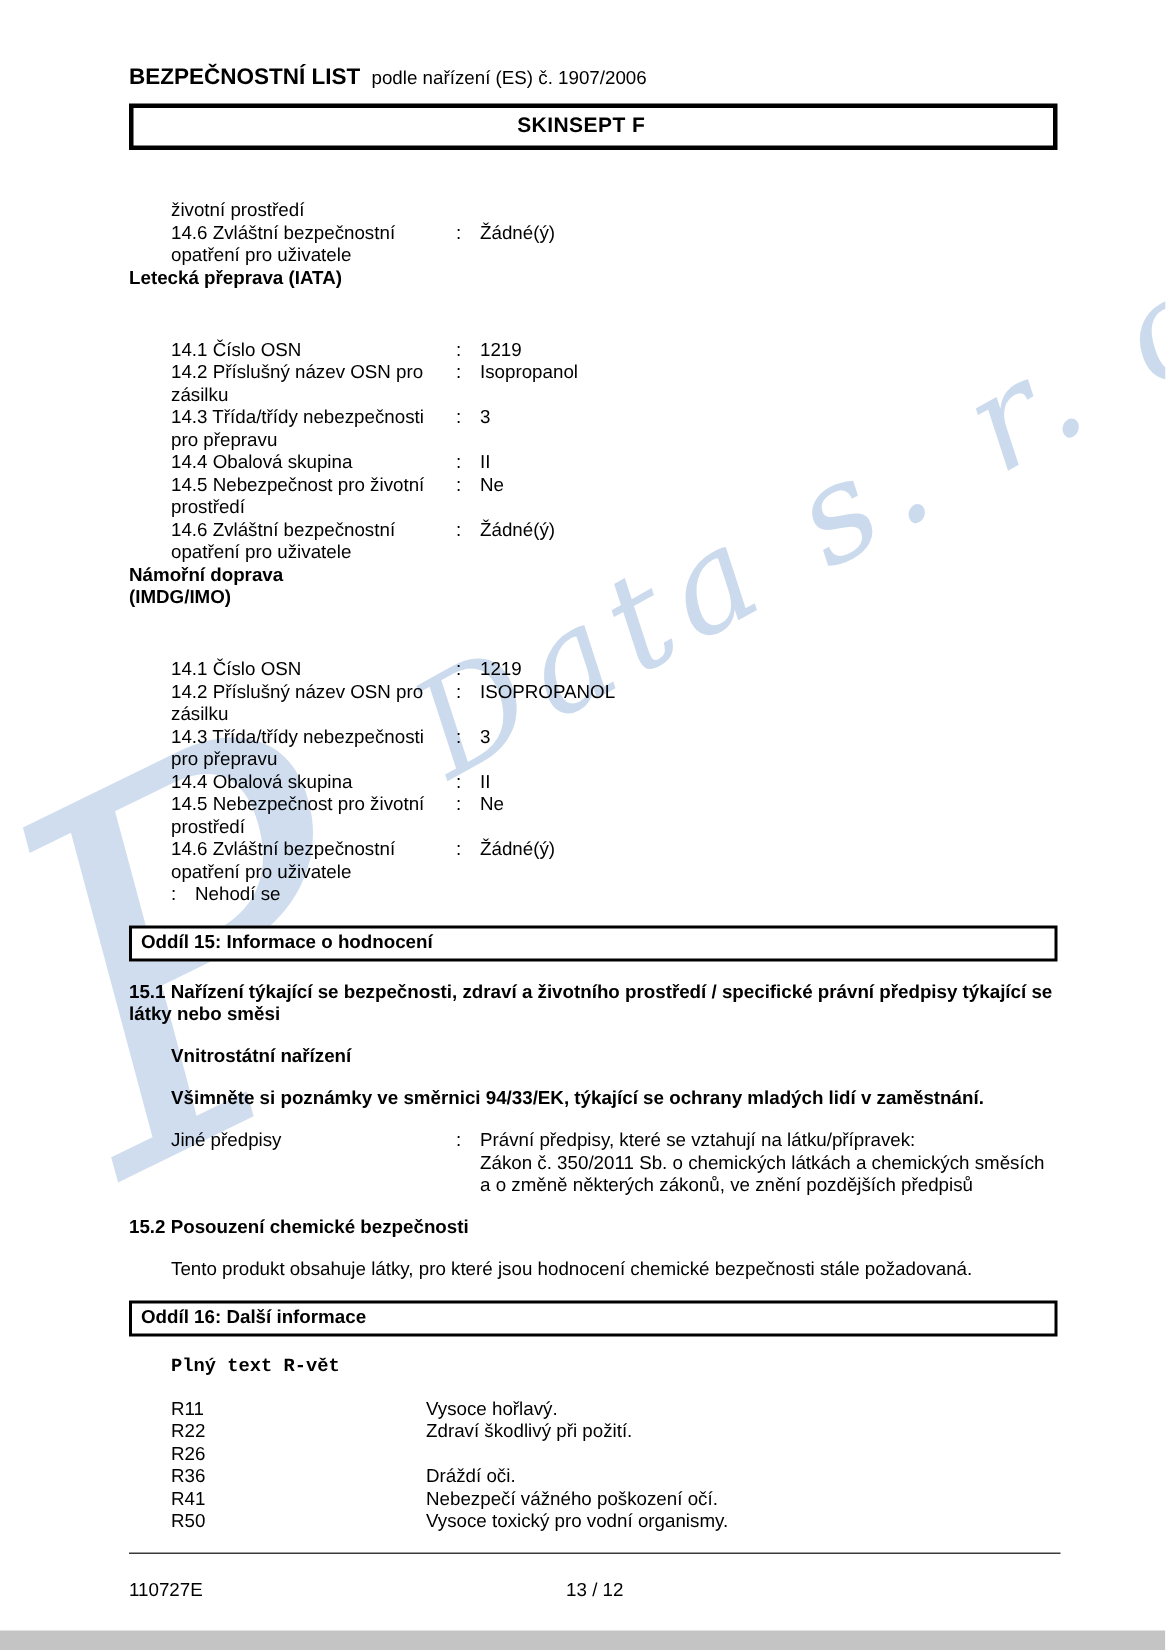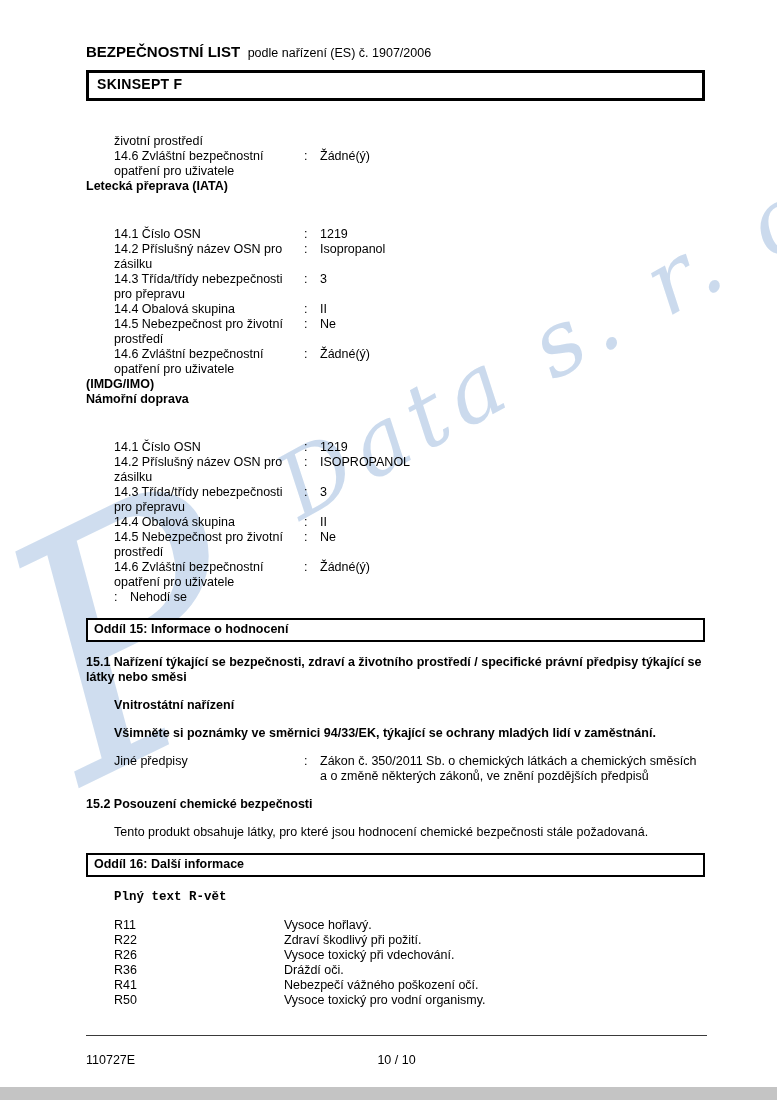--- a/index.html
+++ b/index.html
@@ -19,21 +19,21 @@
   .wm-text { position:absolute; left:285px; top:440px; font-size:90px; line-height:1.2;
     letter-spacing:9px; white-space:nowrap; transform:rotate(-29deg);
     transform-origin:left center; opacity:.6; }
 
   .content { position:relative; z-index:1; padding:44px 72px 0 86px; }
 
   .doc-header { white-space:nowrap; }
   .doc-title { font-weight:bold; font-size:15px; }
   .doc-subtitle { font-size:12.5px; margin-left:4px; }
 
-  .product-box { margin-top:9px; border:3px solid #000; padding:4px 24px 5px 8px; background:#fff; }
+  .product-box { margin-top:9px; border:3px solid #000; padding:4px 24px 5px 8px; background:#fff;text-align:center; }
   .product-name { font-weight:bold; font-size:14px; letter-spacing:.3px; }
 
   .body-area { margin-top:18px; }
 
   .indent { margin-left:28px;margin-top:33px; }
   .kv-row { display:flex; align-items:flex-start; }
   .kv-label { width:178px; margin-right:12px; }
   .kv-colon { width:8px; margin-right:8px; text-align:left; }
   .kv-value { flex:1; }
 
@@ -121,22 +121,22 @@
           <div class="kv-value">Ne</div>
         </div>
         <div class="kv-row">
           <div class="kv-label">14.6 Zvláštní bezpečnostní opatření pro uživatele</div>
           <div class="kv-colon">:</div>
           <div class="kv-value">Žádné(ý)</div>
         </div>
       </div>
 
       <div class="section-title">
+        <div>Námořní doprava</div>
         <div>(IMDG/IMO)</div>
-        <div>Námořní doprava</div>
       </div>
       <div class="indent">
         <div class="kv-row">
           <div class="kv-label">14.1 Číslo OSN</div>
           <div class="kv-colon">:</div>
           <div class="kv-value">1219</div>
         </div>
         <div class="kv-row">
           <div class="kv-label">14.2 Příslušný název OSN pro zásilku</div>
           <div class="kv-colon">:</div>
@@ -174,20 +174,21 @@
 
       <div class="para h-bold indent">Vnitrostátní nařízení</div>
 
       <div class="para h-bold indent">Všimněte si poznámky ve směrnici 94/33/EK, týkající se ochrany mladých lidí v zaměstnání.</div>
 
       <div class="para indent">
         <div class="kv-row">
           <div class="kv-label">Jiné předpisy</div>
           <div class="kv-colon">:</div>
           <div class="kv-value">
+            <div>Právní předpisy, které se vztahují na látku/přípravek:</div>
             <div>Zákon č. 350/2011 Sb. o chemických látkách a chemických směsích a o změně některých zákonů, ve znění pozdějších předpisů</div>
           </div>
         </div>
       </div>
 
       <div class="para h-bold">15.2 Posouzení chemické bezpečnosti</div>
 
       <div class="para indent">Tento produkt obsahuje látky, pro které jsou hodnocení chemické bezpečnosti stále požadovaná.</div>
 
       <div class="oddil-box">Oddíl 16: Další informace</div>
@@ -198,40 +199,39 @@
         <div class="r-row">
           <div class="r-code">R11</div>
           <div class="r-text">Vysoce hořlavý.</div>
         </div>
         <div class="r-row">
           <div class="r-code">R22</div>
           <div class="r-text">Zdraví škodlivý při požití.</div>
         </div>
         <div class="r-row">
           <div class="r-code">R26</div>
-          <div class="r-text">Vysoce toxický při vdechování.</div>
         </div>
         <div class="r-row">
           <div class="r-code">R36</div>
           <div class="r-text">Dráždí oči.</div>
         </div>
         <div class="r-row">
           <div class="r-code">R41</div>
           <div class="r-text">Nebezpečí vážného poškození očí.</div>
         </div>
         <div class="r-row">
           <div class="r-code">R50</div>
           <div class="r-text">Vysoce toxický pro vodní organismy.</div>
         </div>
       </div>
 
     </div>
   </div>
 
   <div class="footer">
     <span class="footer-left">110727E</span>
-    <span class="footer-center">10 / 10</span>
+    <span class="footer-center">13 / 12</span>
     <span class="footer-right"></span>
   </div>
 
   <div class="page-edge"></div>
 
 </div>
 
 </body></html>

